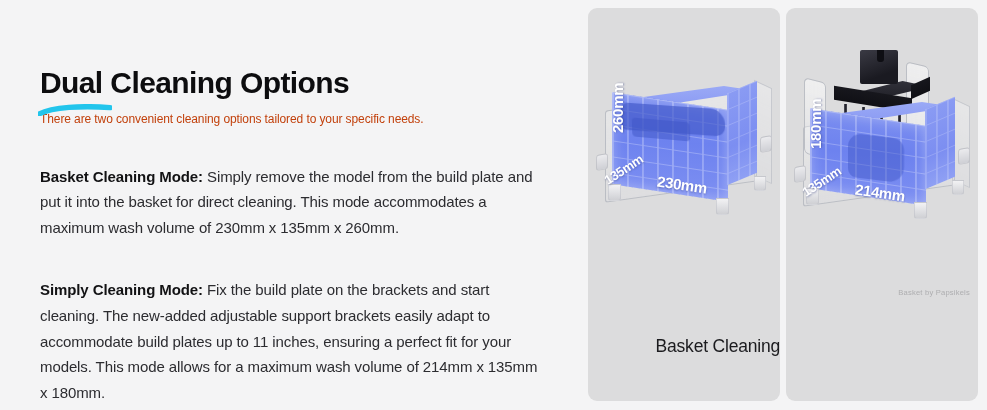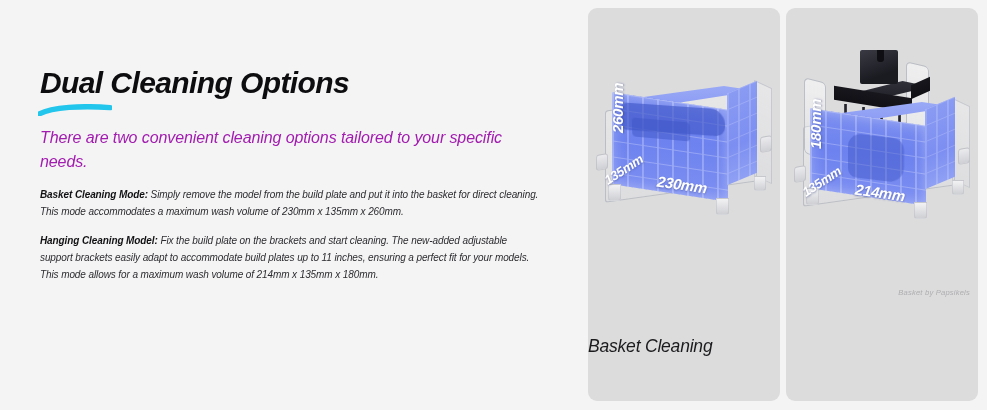--- a/index.html
+++ b/index.html
@@ -2,49 +2,49 @@
 <html><head>
 <meta charset="utf-8">
 <style>
   * { box-sizing: border-box; margin: 0; padding: 0; }
   html, body {
     width: 987px; height: 410px;
     background: #f4f4f5;
     font-family: "Liberation Sans", sans-serif;
     overflow: hidden;
   }
-  .page { position: relative; width: 879px; height: 410px; background: #f4f4f5; font-style: italic; }
+  .page { position: relative; width: 879px; height: 410px; background: #f4f4f5; }
 
   
   .text-col { position: absolute; left: 40px; top: 66px; width: 500px; }
 
   .heading-wrap { position: relative; display: inline-block; }
   .heading {
     font-size: 30px; font-weight: 700; letter-spacing: -0.6px;
     color: #0d0d0f; line-height: 1.12; white-space: nowrap;
   }
   .swoosh { position: absolute; left: -2px; top: 38px; width: 74px; height: 12px; }
 
   .intro {
-    margin-top: 26px; font-size: 16px; color: #a21caf;
+    margin-top: 10px; font-size: 12px; color: #c2410c;
     line-height: 1.5; letter-spacing: -0.1px;
   }
-  .para { margin-top: 12px; font-size: 10px; color: #2c2c30; line-height: 1.72; letter-spacing: -0.1px; }
+  .para { margin-top: 36px; font-size: 15px; color: #2c2c30; line-height: 1.72; letter-spacing: -0.1px; }
   .para .lead { font-weight: 700; color: #121214; }
 
   
   .panels { position: absolute; left: 588px; top: 8px; width: 390px; height: 393px; display: flex; gap: 6px; }
   .panel {
     position: relative; flex: 1; background: #dcdcdd;
     border-radius: 9px; overflow: hidden;
   }
   .stage { position: absolute; left: 0; top: 0; right: 0; height: 300px; }
   .caption {
-    position: absolute; left: 0; right: 12px; bottom: 44px;
-    text-align: left; font-size: 17.5px; color: #1b1b1e;
+    position: absolute; left: 0; right: 0; bottom: 44px;
+    text-align: right; font-size: 17.5px; color: #1b1b1e;
     letter-spacing: -0.2px; font-weight: 400;
   }
   .watermark {
     position: absolute; right: 8px; bottom: 104px;
     font-size: 7.6px; color: #aeaeb0; letter-spacing: .2px;
   }
 
   .face { position: absolute; }
 
   
@@ -144,21 +144,21 @@
       </svg>
     </div>
 
     <p class="intro">There are two convenient cleaning options tailored to your specific needs.</p>
 
     <p class="para">
       <span class="lead">Basket Cleaning Mode:</span><span> Simply remove the model from the build plate and put it into the basket for direct cleaning. This mode accommodates a maximum wash volume of 230mm x 135mm x 260mm.</span>
     </p>
 
     <p class="para">
-      <span class="lead">Hanging Cleaning Model:</span><span> Fix the build plate on the brackets and start cleaning. The new-added adjustable support brackets easily adapt to accommodate build plates up to 11 inches, ensuring a perfect fit for your models. This mode allows for a maximum wash volume of 214mm x 135mm x 180mm.</span>
+      <span class="lead">Simply Cleaning Mode:</span><span> Fix the build plate on the brackets and start cleaning. The new-added adjustable support brackets easily adapt to accommodate build plates up to 11 inches, ensuring a perfect fit for your models. This mode allows for a maximum wash volume of 214mm x 135mm x 180mm.</span>
     </p>
 
   </div>
 
   <div class="panels">
 
     <div class="panel">
       <div class="stage">
 
         <div class="tank" style="left:17px; top:92px; width:152px; height:92px; transform: skewY(-8deg);"></div>

